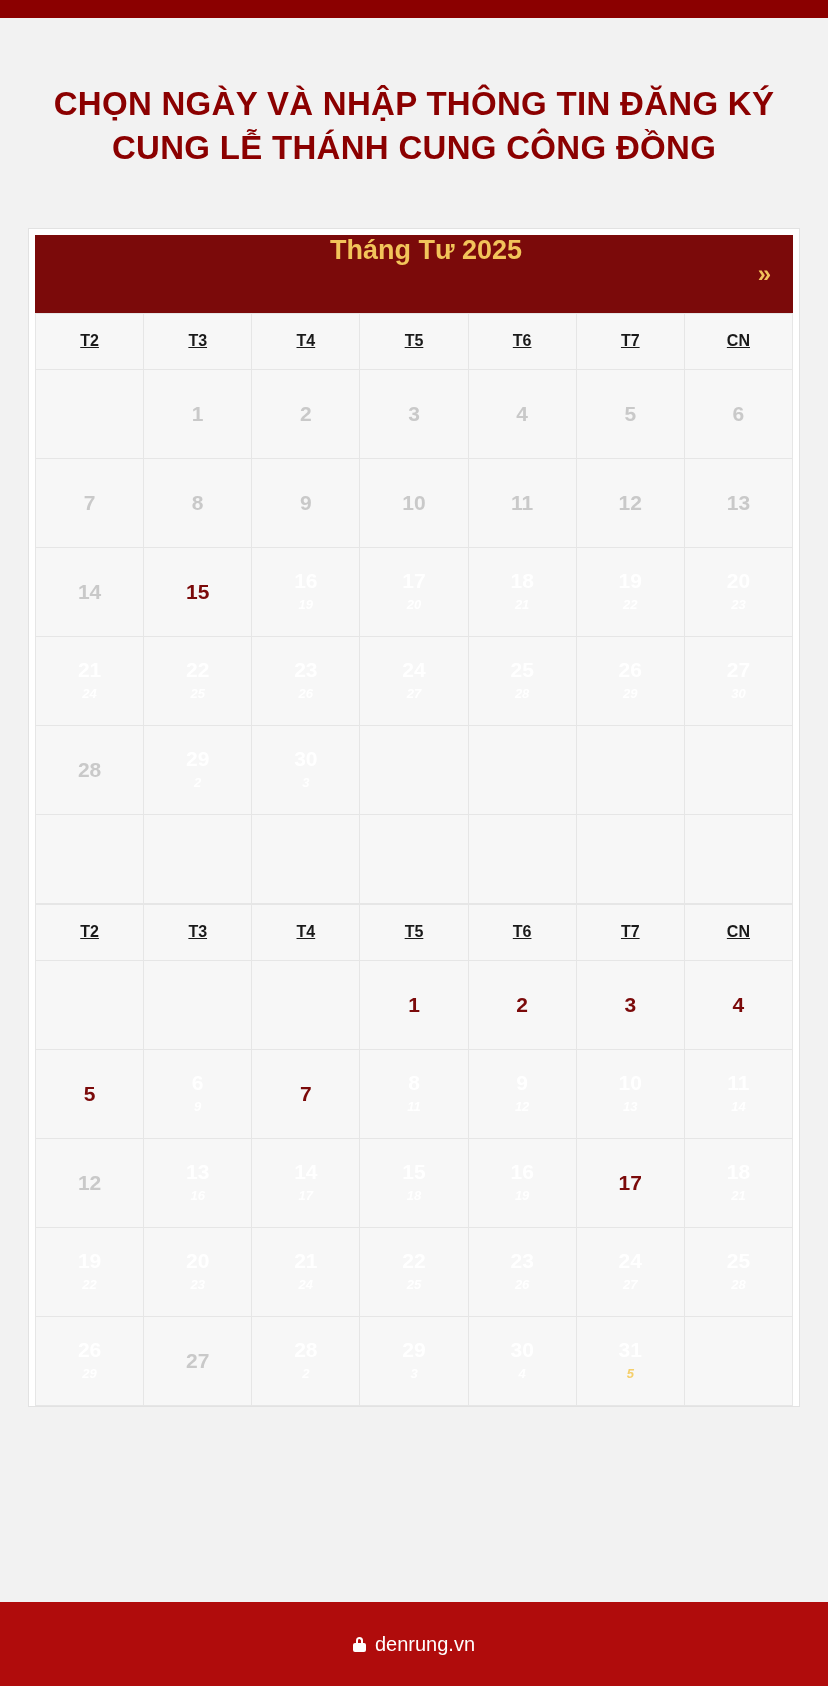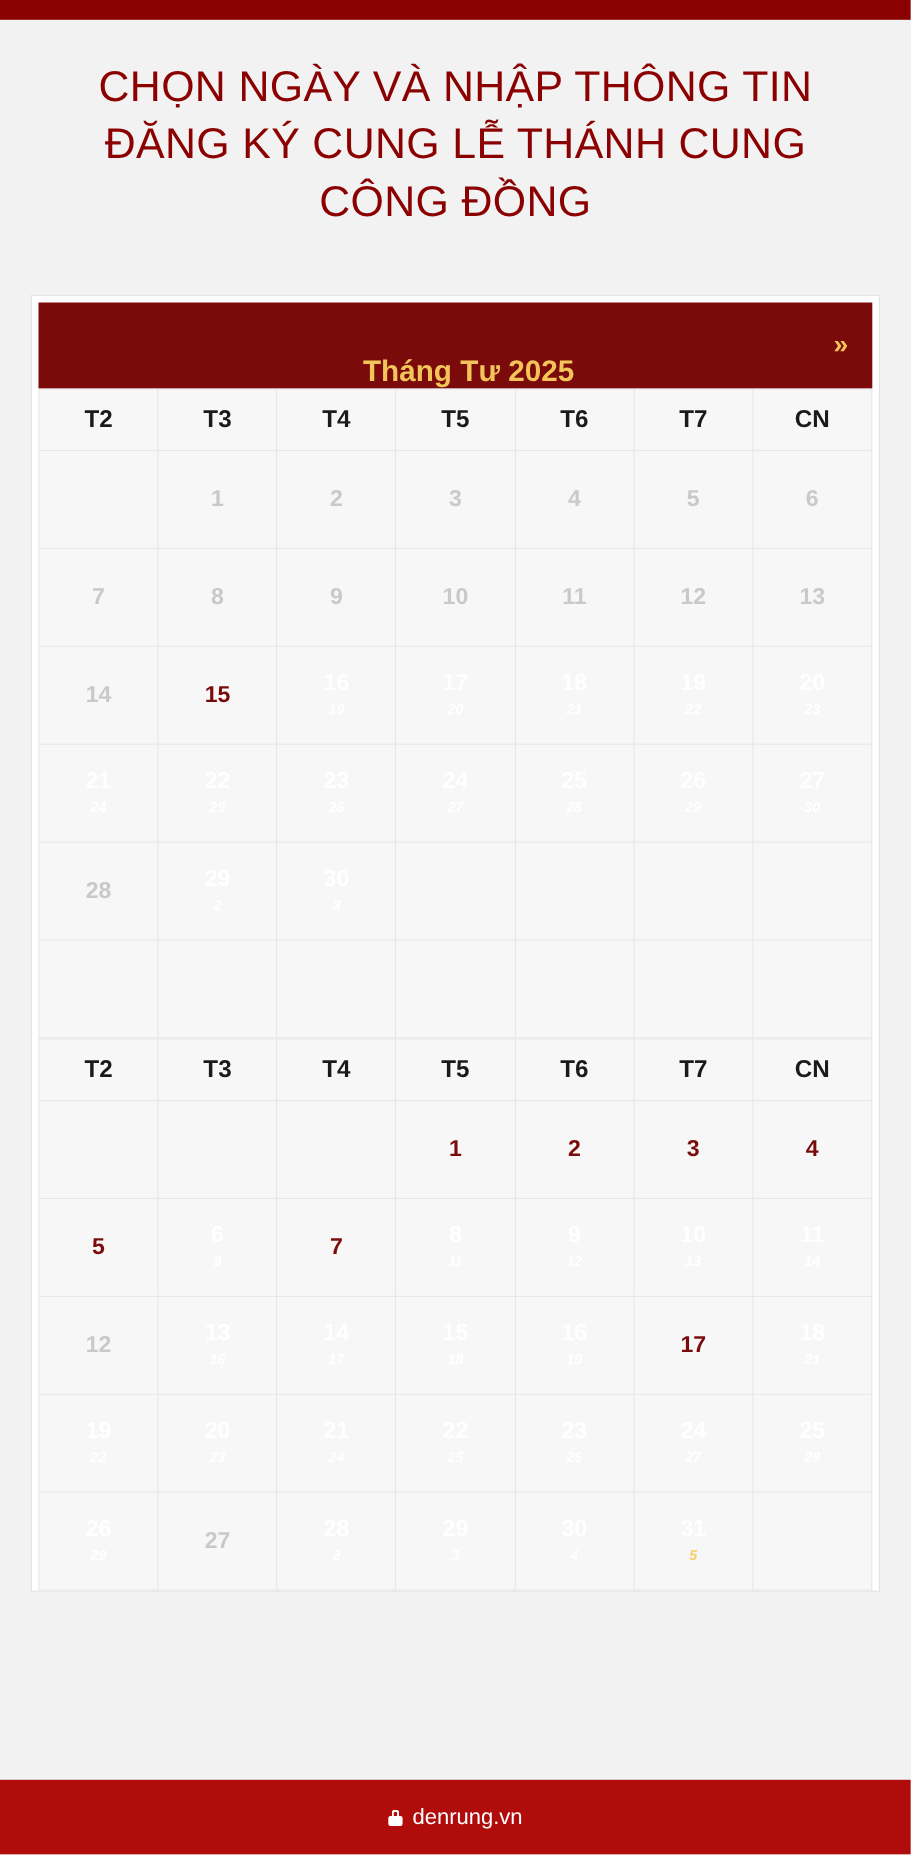--- a/index.html
+++ b/index.html
@@ -15,40 +15,41 @@
     overflow: hidden;
   }
   .top-bar {
     height: 18px;
     background: #8b0000;
     width: 100%;
   }
   .page-title {
     text-align: center;
     color: #8b0000;
-    font-size: 39px;
-    font-weight: normal;
+    font-size: 33px;
+    font-weight: bold;
     line-height: 1.33;
     letter-spacing: 0.3px;
     padding: 36px 46px 0 46px;
     text-transform: uppercase;
+    margin-top: 28px;
   }
   .cal-wrap {
     margin: 58px 28px 0 28px;
     background: #fff;
     border: 1px solid #e2e2e2;
     padding: 6px 6px 0 6px;
   }
   .cal-block { margin-bottom: 0; }
   .cal-header {
     background: #7b0a0a;
     position: relative;
     height: 78px;
     display: flex;
-    align-items: flex-end;
+    align-items: flex-start;
     justify-content: center;
     padding-left: 24px;
   }
   .cal-header .month-title {
     color: #f2c45a;
     font-size: 27px;
     font-weight: bold;
   }
   .cal-header .next-arrow {
     position: absolute;
@@ -61,27 +62,28 @@
     line-height: 1;
     cursor: pointer;
   }
   table.cal {
     width: 100%;
     border-collapse: collapse;
     table-layout: fixed;
   }
   table.cal th {
     height: 56px;
-    font-size: 22px;
+    font-size: 16px;
     font-weight: bold;
     color: #1a1a1a;
     background: #f7f7f7;
     border: 1px solid #e6e6e6;
     text-align: center;
     vertical-align: middle;
+    text-decoration: underline;
   }
   table.cal td {
     height: 89px;
     border: 1px solid #e6e6e6;
     text-align: center;
     vertical-align: middle;
     background: #f7f7f7;
     padding: 0;
   }
   .cell-inner {
@@ -111,21 +113,21 @@
   td.available .solar { color: #ffffff; }
   td.available .lunar { color: #ffffff; }
   td.selected { background: #f5cf6b; }
   td.selected .solar { color: #7b0a0a; }
   td.highlight { background: #d89b0c; }
   td.highlight .solar { color: #7b0a0a; }
   td.available .lunar.accent { color: #f5cf6b; }
   .bottom-bar {
     position: absolute;
     left: 0; right: 0; bottom: 0;
-    height: 68px;
+    height: 84px;
     background: #b00c0c;
     display: flex;
     align-items: center;
     justify-content: center;
     gap: 9px;
   }
   .bottom-bar .url {
     color: #ffffff;
     font-size: 20px;
   }

